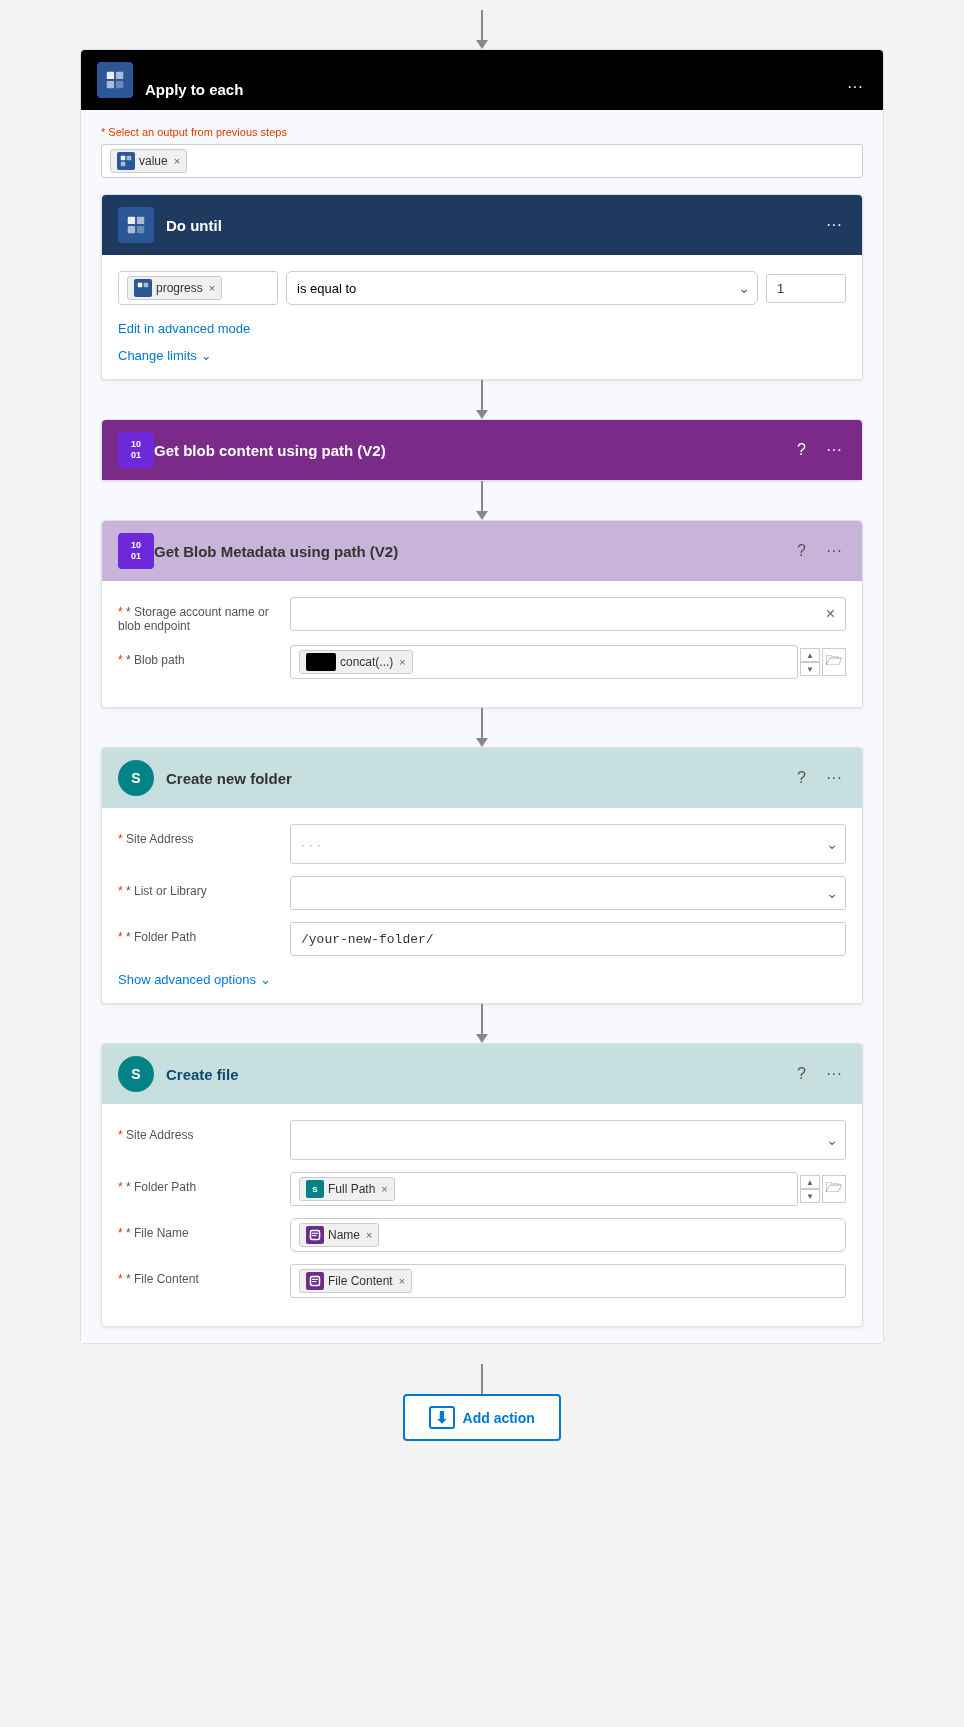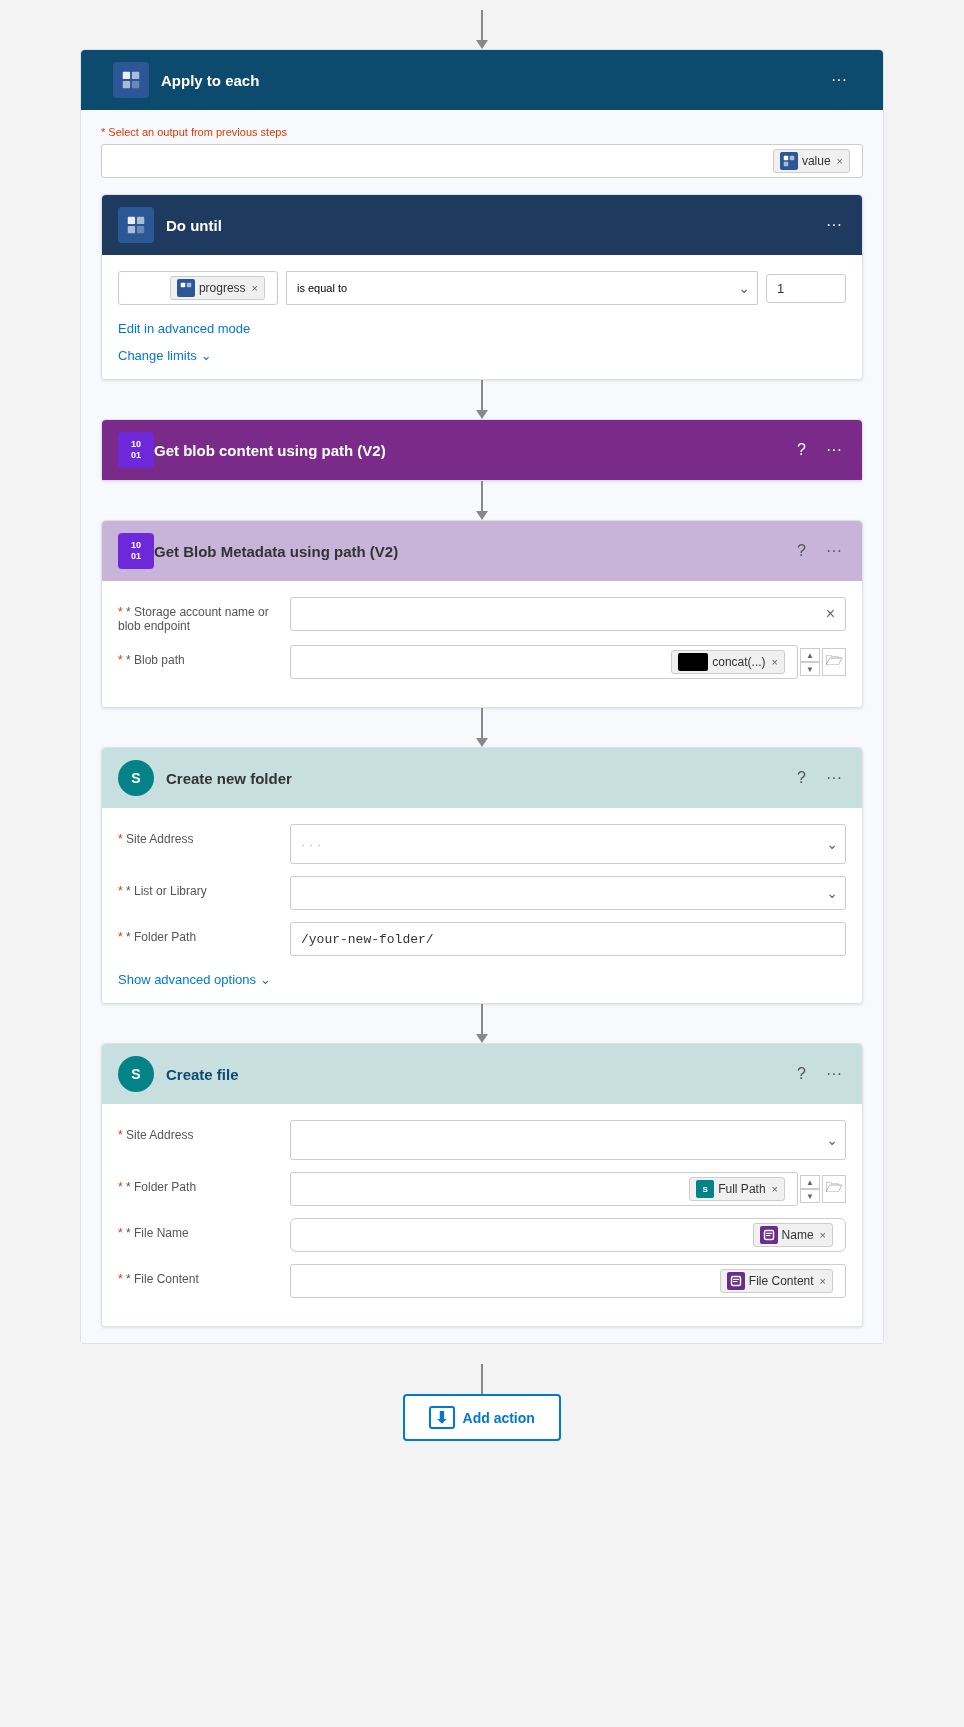--- a/index.html
+++ b/index.html
@@ -100,23 +100,23 @@
 
     
     .outer-card {
       width: 100%;
       border: 1px solid #dce0e8;
       border-radius: 4px;
       background: #f8f9fc;
     }
     .outer-card-header {
       display: flex;
-      align-items: center;
-      padding: 12px 32px;
-      background: #0c4a6e;
+      align-items: flex-end;
+      padding: 12px 16px;
+      background: #000000;
       border-radius: 4px 4px 0 0;
     }
 
     
     .form-row {
       display: flex;
       align-items: flex-start;
       margin-bottom: 12px;
       gap: 12px;
     }
@@ -138,23 +138,23 @@
       display: flex;
       align-items: center;
     }
     .form-select-wrapper {
       flex: 1;
       position: relative;
     }
     .form-select {
       width: 100%;
       border: 1px solid #ccc;
-      border-radius: 1px;
+      border-radius: 6px;
       padding: 6px 22px 6px 10px;
-      font-size: 11px;
+      font-size: 13px;
       background: white;
       min-height: 34px;
       appearance: none;
       cursor: pointer;
     }
     .select-chevron {
       position: absolute;
       right: 8px;
       top: 50%;
       transform: translateY(-50%);
@@ -199,21 +199,20 @@
       flex: 1;
       border: 1px solid #ccc;
       border-radius: 3px;
       padding: 4px 8px;
       background: white;
       min-height: 34px;
       display: flex;
       align-items: center;
       flex-wrap: wrap;
       gap: 4px;
-      justify-content: flex-end;
     }
     .input-controls {
       display: flex;
       flex-direction: column;
       margin-left: 2px;
     }
     .input-ctrl-btn {
       width: 20px;
       height: 14px;
       background: none;

